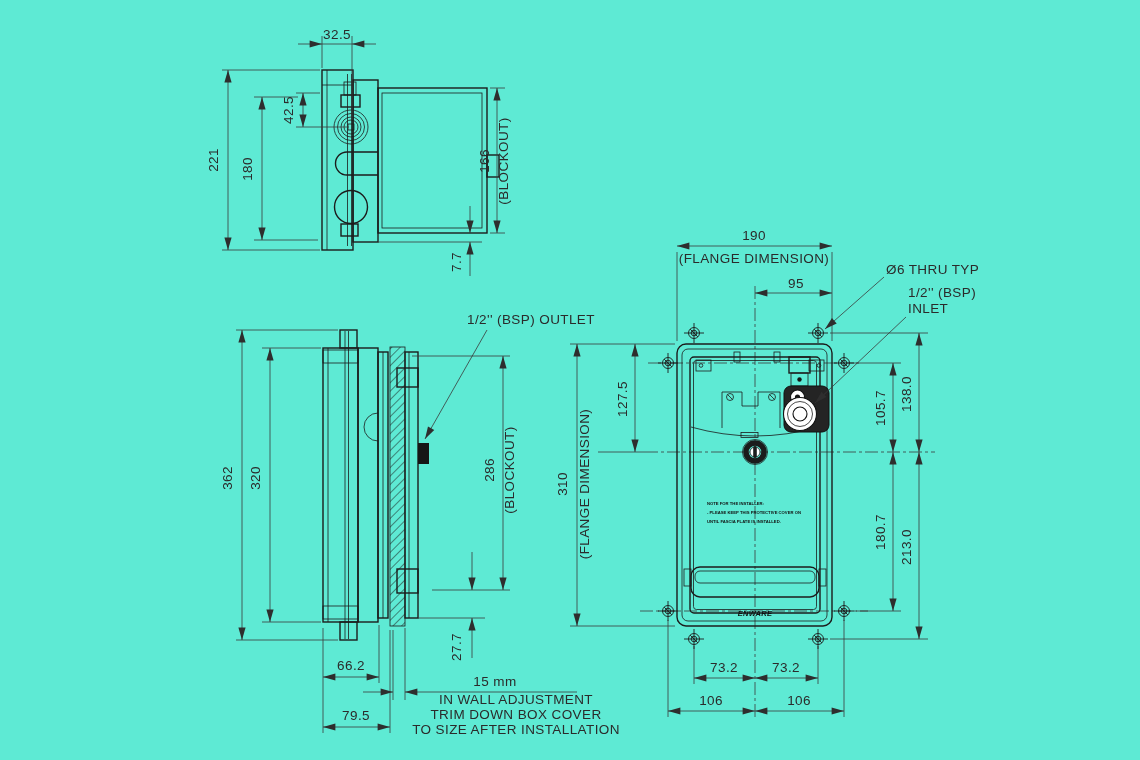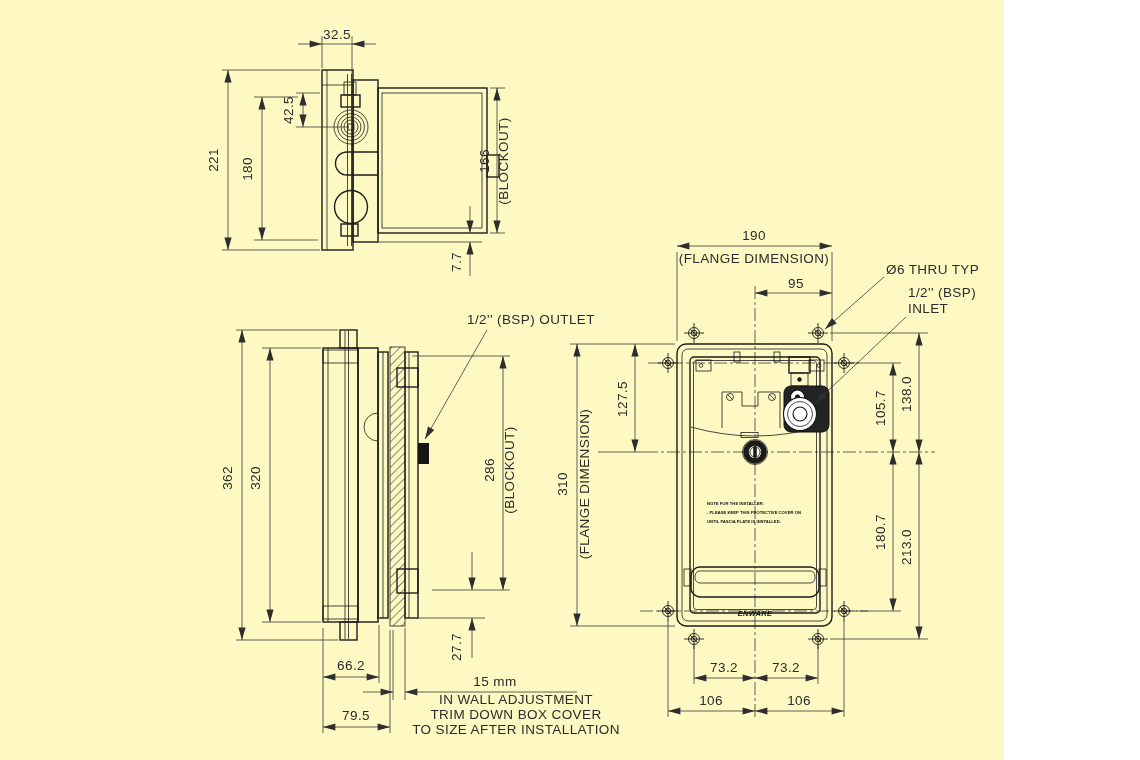--- a/index.html
+++ b/index.html
@@ -1,16 +1,16 @@
 <!DOCTYPE html>
 <html><head>
 <meta charset="utf-8">
 <style>
   html,body{margin:0;padding:0;background:#fff;}
-  .canvas{position:relative;width:1004px;height:760px;background:#fef9c3;overflow:hidden;
+  .canvas{position:relative;width:1140px;height:760px;background:#5eead4;overflow:hidden;
           font-family:"Liberation Sans",sans-serif;}
   svg{display:block}
   .o  {fill:none;stroke:#1c1c1c;stroke-width:1.4;stroke-linejoin:miter;stroke-linecap:butt}
   .ot {fill:none;stroke:#1c1c1c;stroke-width:0.8}
   .dim{fill:none;stroke:#3a3a3a;stroke-width:0.8}
   .cl {fill:none;stroke:#3a3a3a;stroke-width:0.8;stroke-dasharray:13 3 3 3}
   .df {fill:#161616;stroke:none}
   .wv {fill:#ffffff;stroke:#111;stroke-width:1.1}
   .dt {font-family:"Liberation Sans",sans-serif;font-size:13.5px;fill:#2b2b2b;letter-spacing:.4px}
   .tiny{font-family:"Liberation Sans",sans-serif;font-size:4.2px;font-weight:bold;fill:#111}

